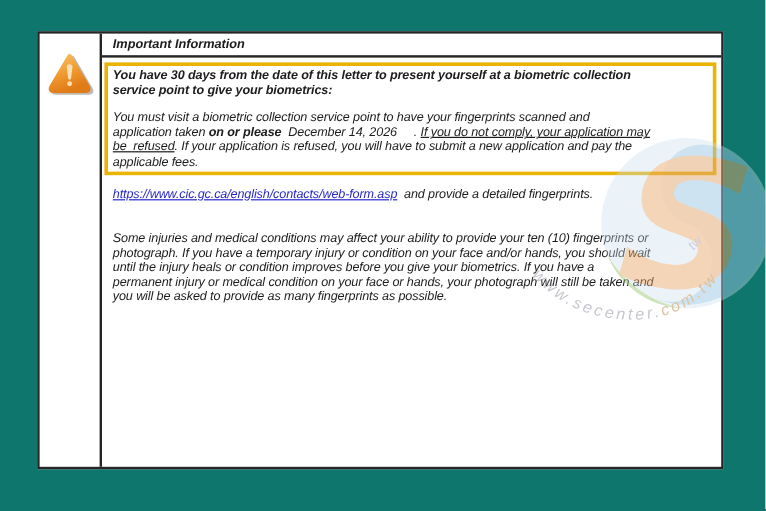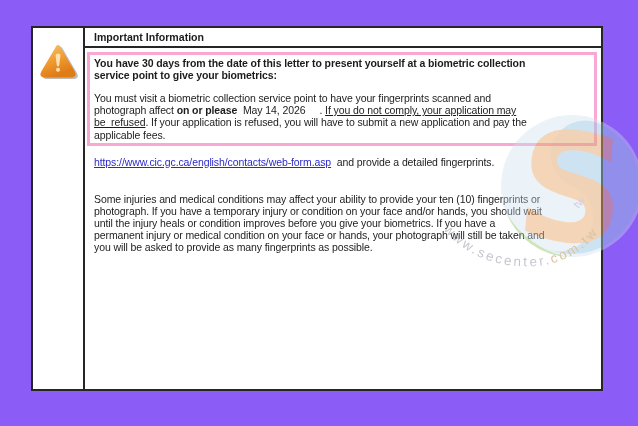--- a/index.html
+++ b/index.html
@@ -1,27 +1,27 @@
 <!DOCTYPE html>
 <html><head>
 <meta charset="utf-8">
 <style>
   html,body{margin:0;padding:0;background:#fff;}
-  .canvas{position:relative;width:638px;height:426px;background:#8b5cf6;overflow:hidden;
-          font-family:"Liberation Sans",sans-serif;color:#1c1c1c;}
+  .canvas{position:relative;width:638px;height:426px;background:#0f766e;overflow:hidden;
+          font-family:"Liberation Sans",sans-serif;color:#1c1c1c;font-style:italic;}
   .doc-table{position:absolute;left:31px;top:26px;width:572px;height:365px;
              border:2px solid #262626;display:flex;box-sizing:border-box;background:#fff;}
   .icon-cell{width:52px;border-right:2px solid #262626;box-sizing:border-box;
              display:flex;justify-content:center;align-items:flex-start;padding-top:13px;}
   .text-cell{flex:1;min-width:0;display:flex;flex-direction:column;}
   .panel-header{font-weight:bold;font-size:10.6px;line-height:12.1px;
                 padding:3px 0 3px 9px;border-bottom:2px solid #262626;}
   .content{padding:0 10px 0 9px;font-size:10.5px;line-height:12.1px;letter-spacing:-0.1px;}
   .content p{margin:0;white-space:pre-wrap;}
-  .alert-box{border:3px solid #f9a8d4;margin:4px -6px 0 -7px;padding:2px 5px 2px 4px;}
+  .alert-box{border:3px solid #eab308;margin:4px -6px 0 -7px;padding:2px 5px 2px 4px;}
   .alert-heading{font-weight:bold;margin:0 0 11px 0 !important;}
   .b{font-weight:bold;}
   .u{text-decoration:underline;}
   .p-webform{margin:10px 0 25px 0 !important;}
   .section-heading{font-weight:bold;margin:0 0 12px 0 !important;}
   .p-injuries{margin:0 0 22px 0 !important;}
   .link{color:#2a2ac8;text-decoration:underline;cursor:pointer;text-align:center;}
   .watermark{position:absolute;left:428px;top:92px;width:212px;height:215px;
              opacity:0.5;pointer-events:none;z-index:3;overflow:visible;}
 </style>
@@ -50,21 +50,21 @@
 
     <div class="text-cell">
       <div class="panel-header">Important Information</div>
 
       <div class="content">
 
         <div class="alert-box">
           <p class="alert-heading">You have 30 days from the date of this letter to present yourself at a biometric collection
 service point to give your biometrics:</p>
           <p><span>You must visit a biometric collection service point to have your fingerprints scanned and
-photograph affect </span><span class="b">on or please</span><span>  May 14, 2026     . </span><span class="u">If you do not comply, your application may
+application taken </span><span class="b">on or please</span><span>  December 14, 2026     . </span><span class="u">If you do not comply, your application may
 be  refused</span><span>. If your application is refused, you will have to submit a new application and pay the
 applicable fees.</span></p>
         </div>
 
         <p class="p-webform"><a class="link">https://www.cic.gc.ca/english/contacts/web-form.asp</a><span>  and provide a detailed fingerprints.</span></p>
 
         <p class="p-injuries">Some injuries and medical conditions may affect your ability to provide your ten (10) fingerprints or
 photograph. If you have a temporary injury or condition on your face and/or hands, you should wait
 until the injury heals or condition improves before you give your biometrics. If you have a
 permanent injury or medical condition on your face or hands, your photograph will still be taken and

